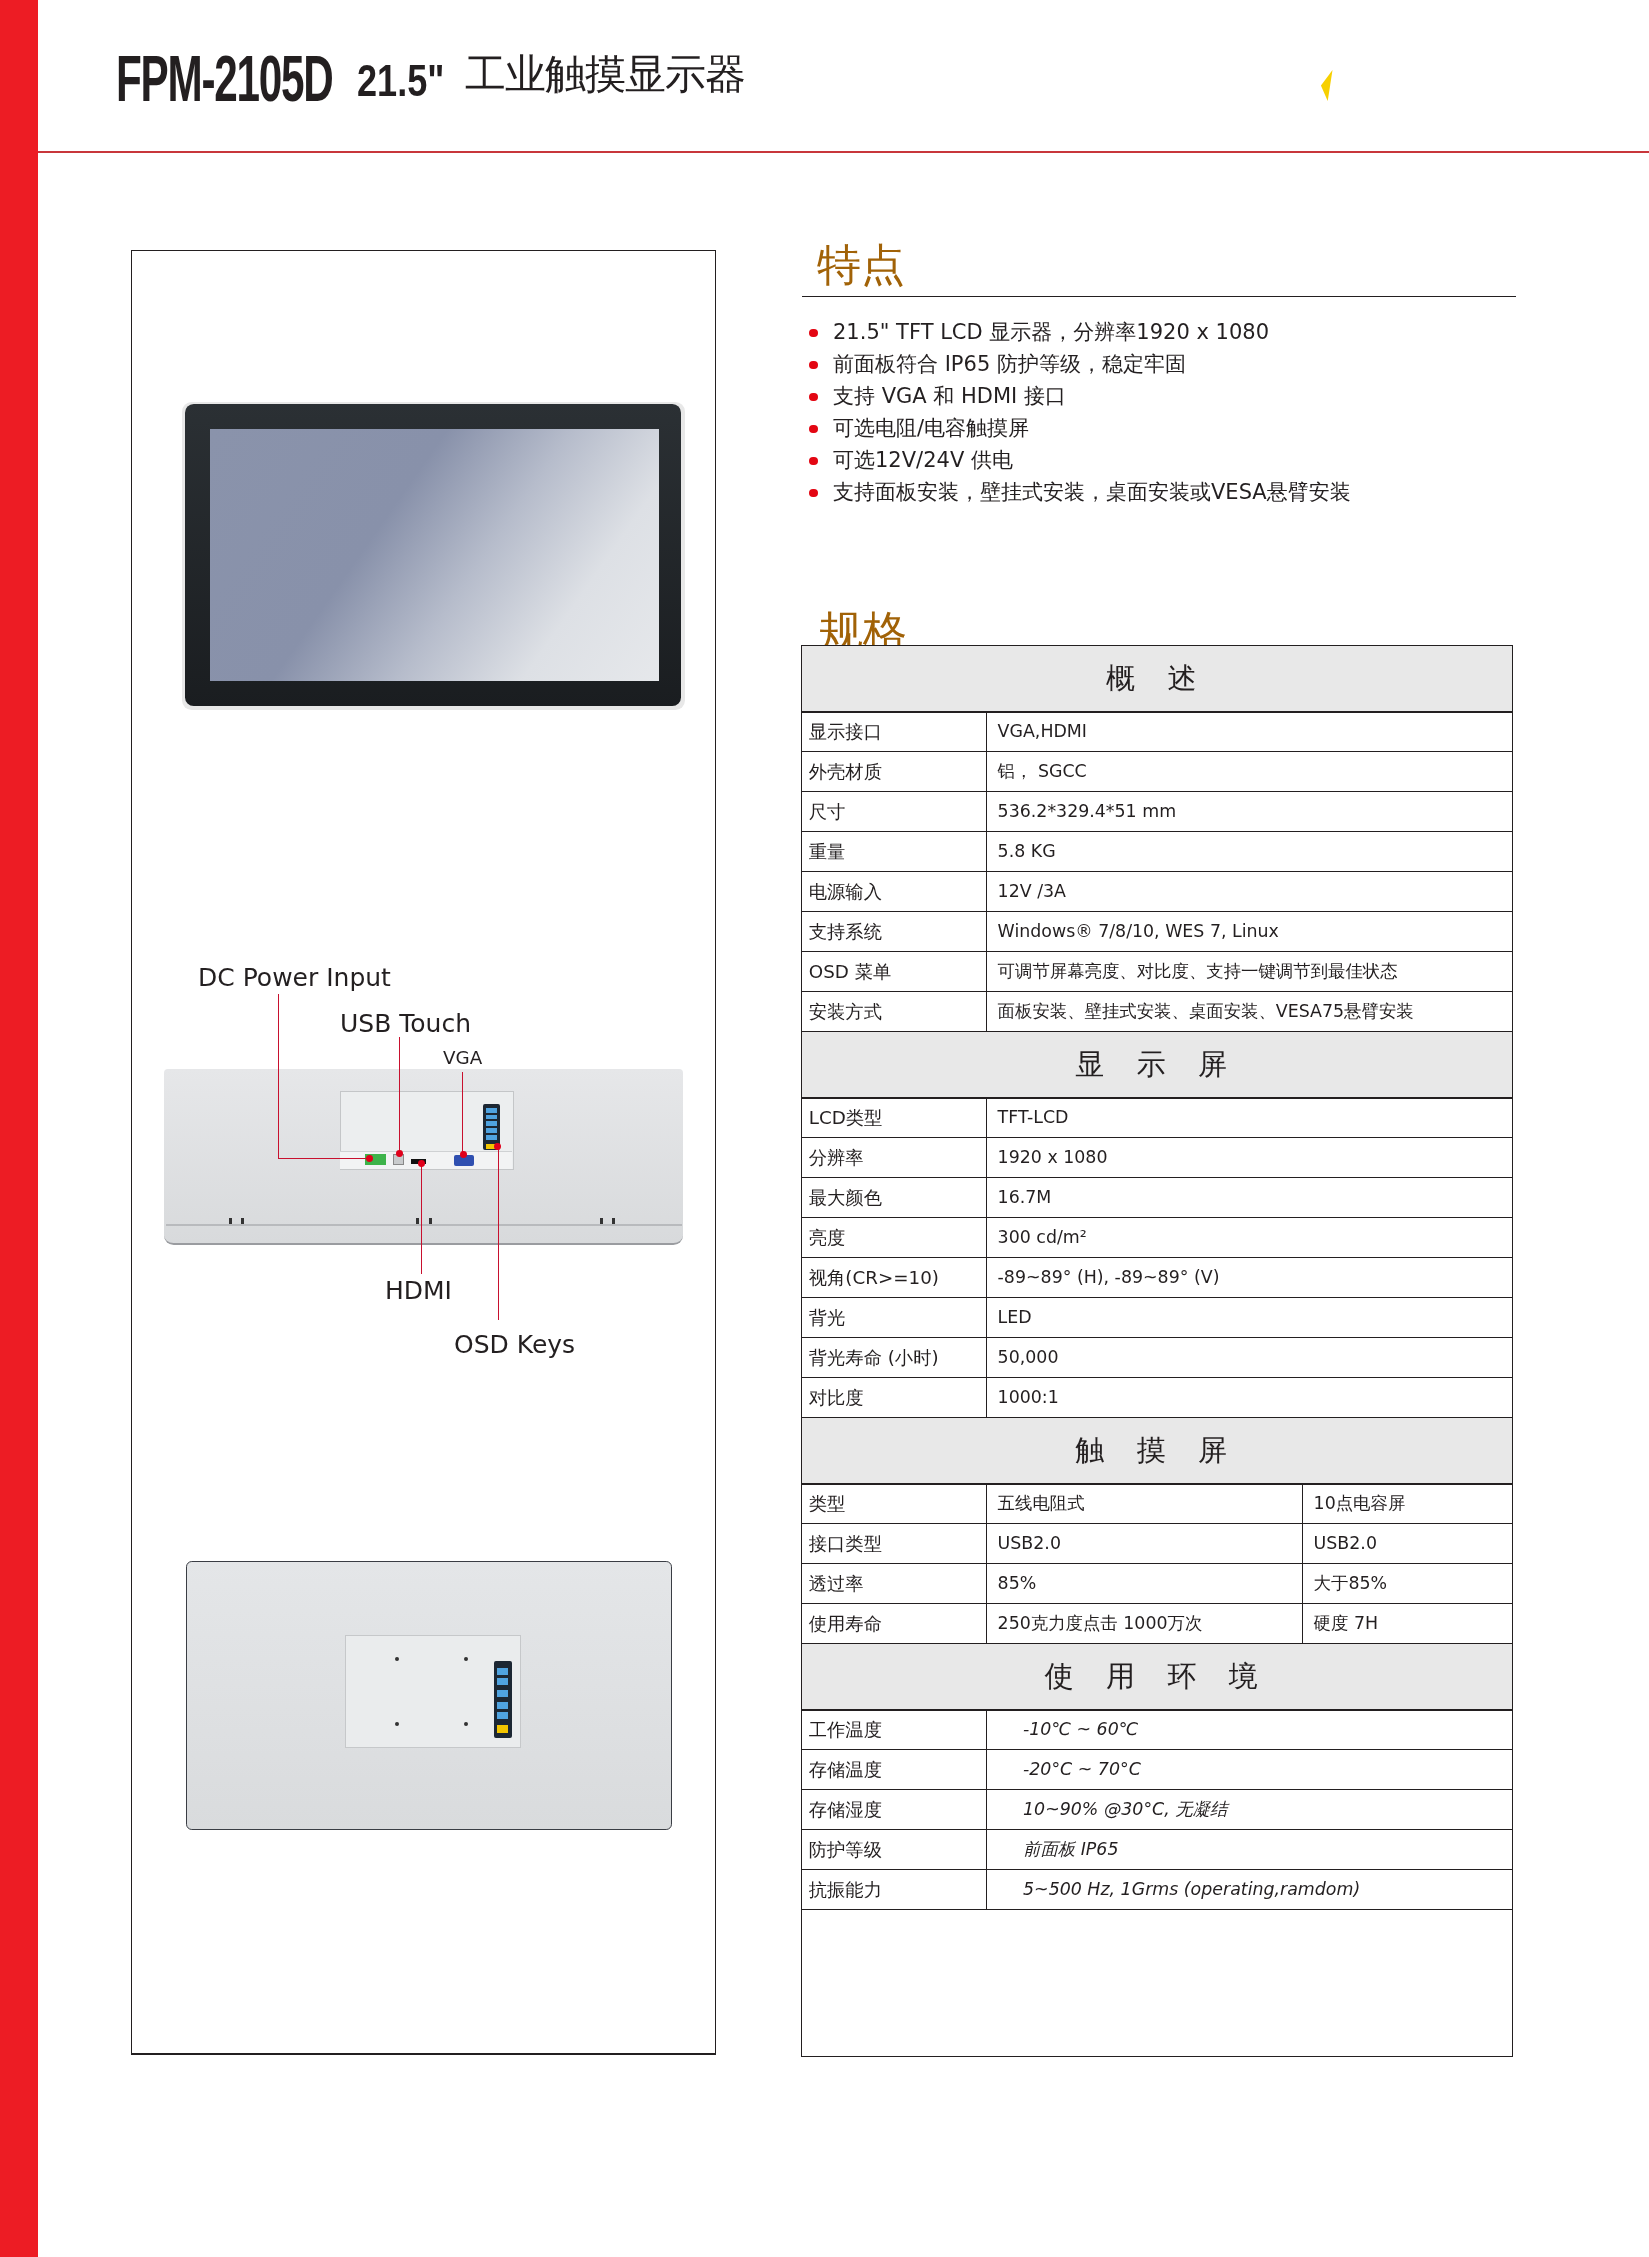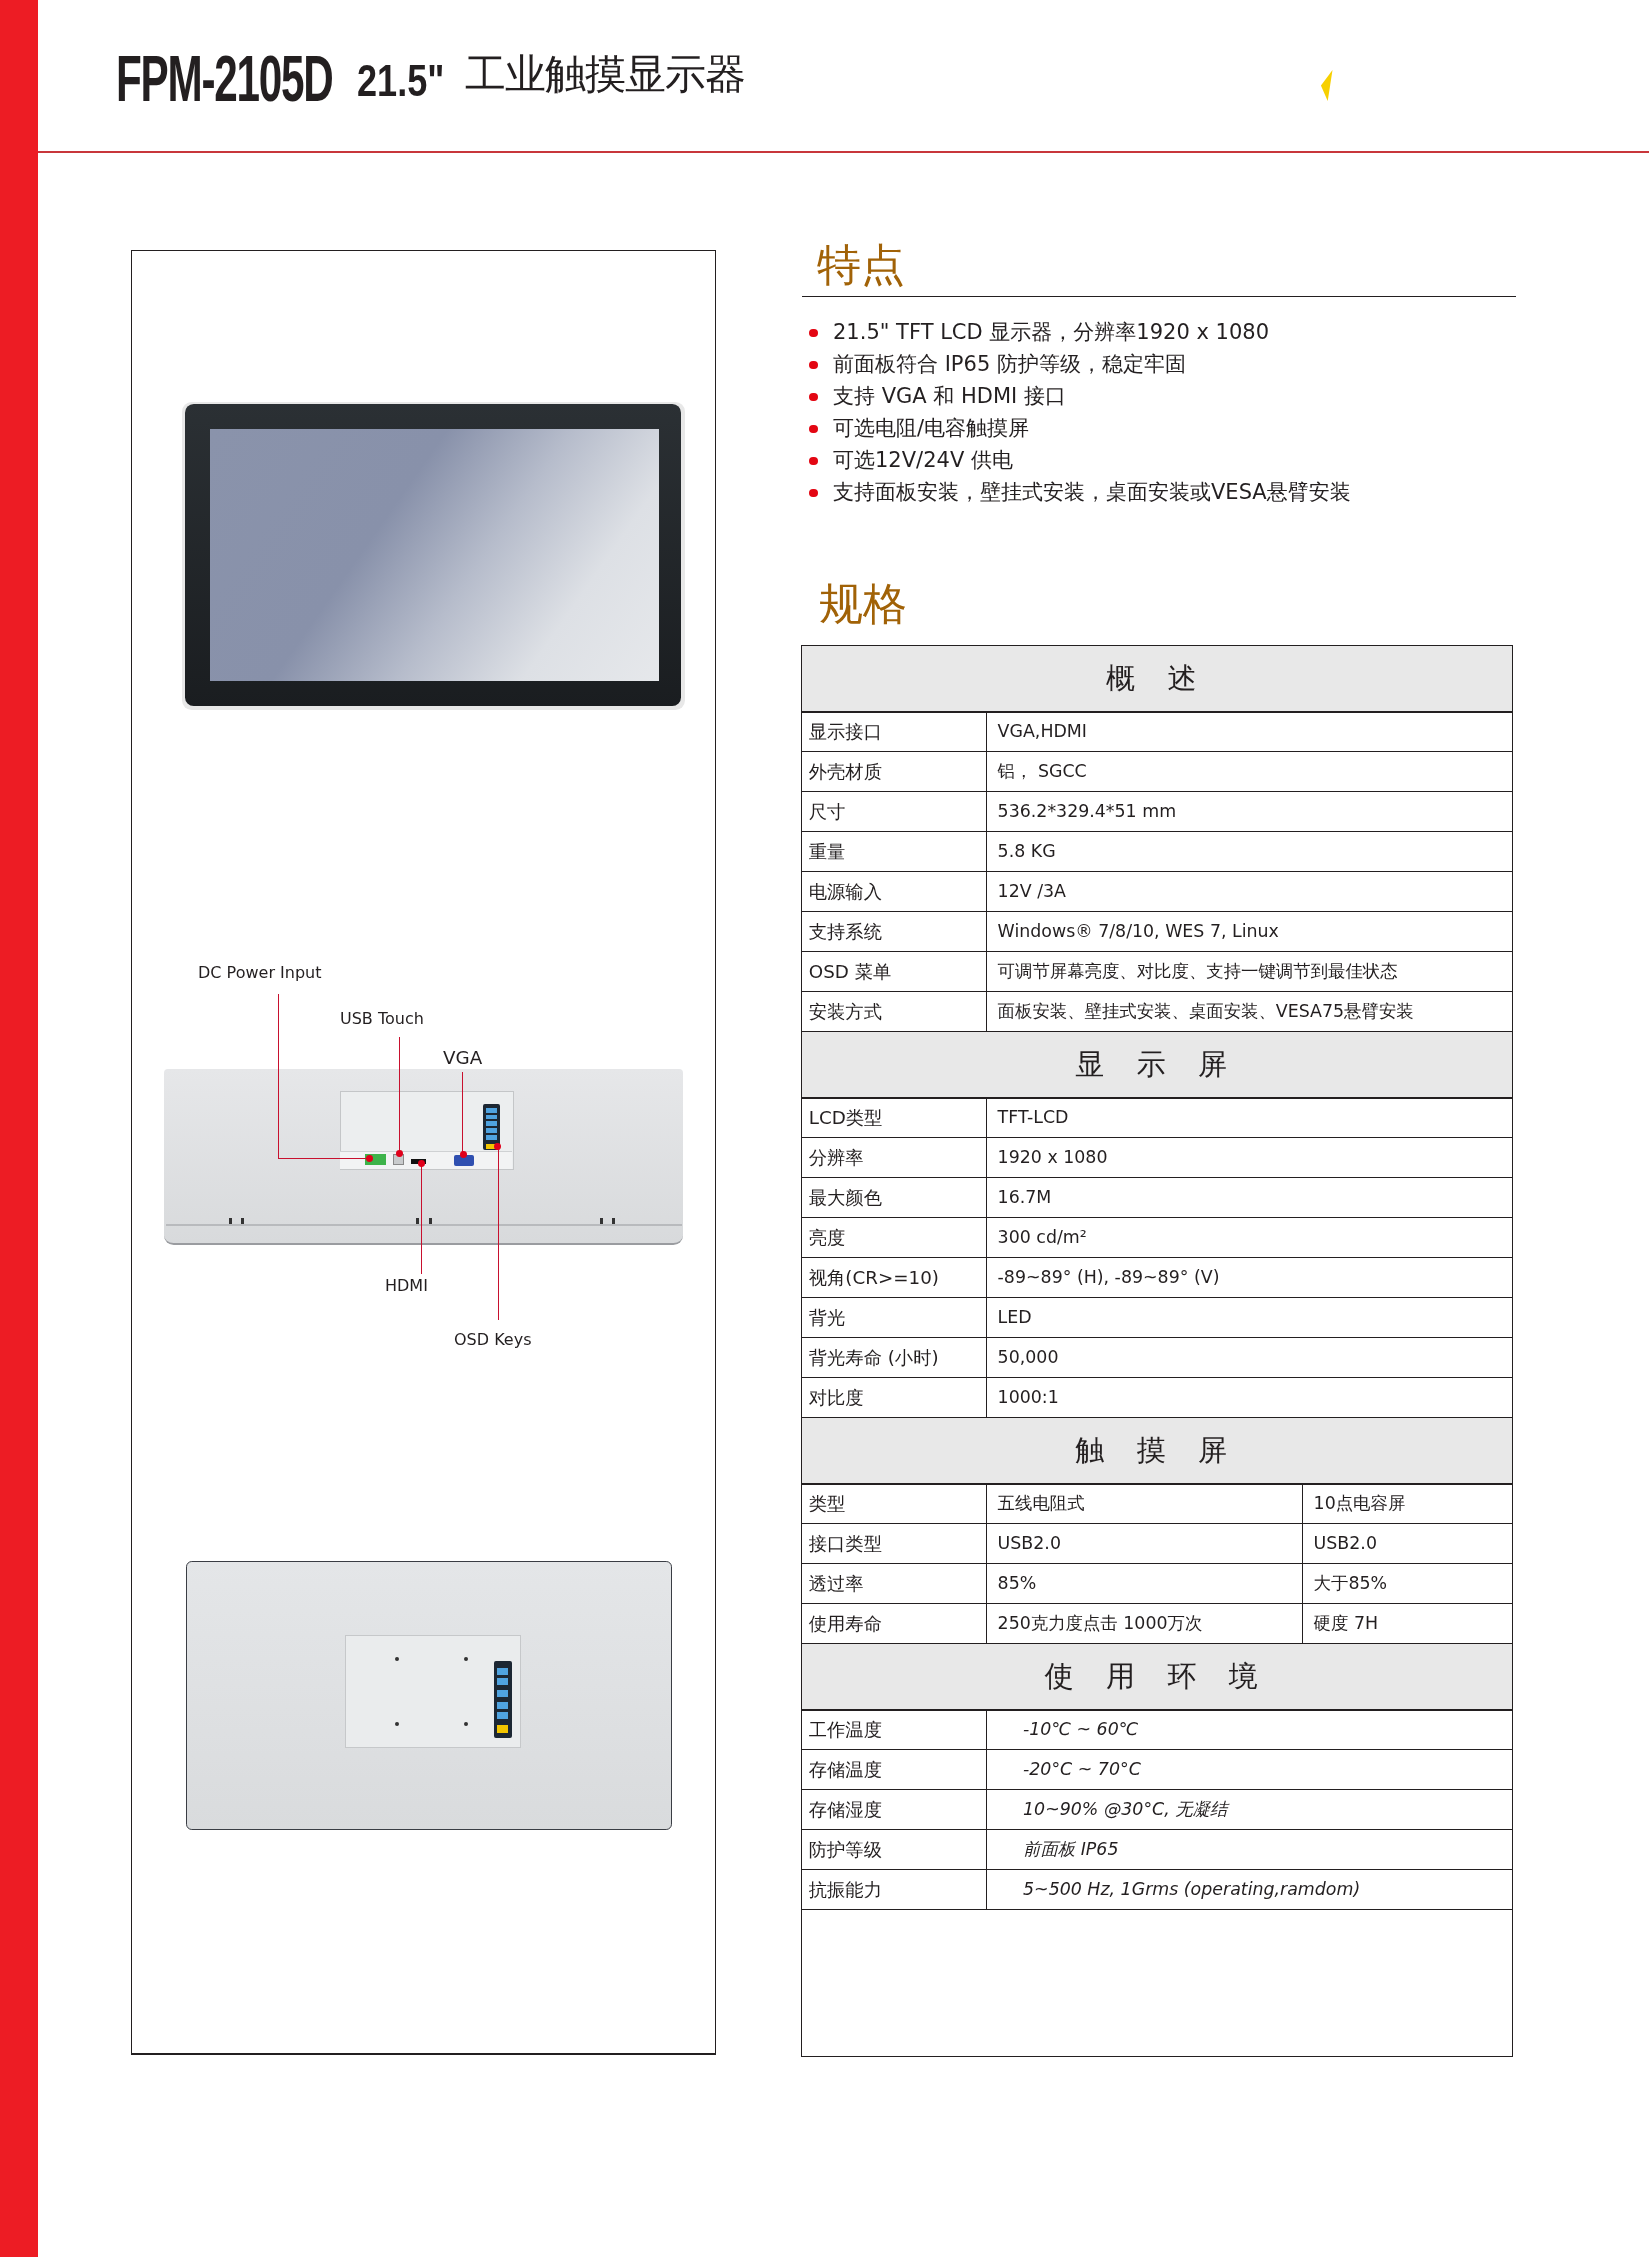--- a/index.html
+++ b/index.html
@@ -21,42 +21,42 @@
   
   #left-panel { left:131px; top:250px; width:585px; height:1805px; border:1.4px solid #231f20; border-bottom-width:2.9px; box-sizing:border-box; }
 
   
   #front-monitor { left:182px; top:402px; width:503px; height:308px; background:#e8e8e8; border-radius:9.7px; }
   #front-bezel { left:185px; top:404px; width:496px; height:302px; background:linear-gradient(180deg,#2b3034,#1a1d20); border-radius:8.7px; }
   #front-screen { left:210px; top:429px; width:449px; height:252px;
     background:linear-gradient(125deg,#8a93ab 0%,#8891aa 38%,#b6bccb 58%,#dde0e5 78%,#e6e8eb 100%); }
 
   
-  .callout { font-family:"DejaVu Sans", sans-serif; font-size:16px; color:#231f20; white-space:nowrap; }
+  .callout { font-family:"DejaVu Sans", sans-serif; font-size:25px; color:#231f20; white-space:nowrap; }
   .rline { background:#c8102e; position:absolute; }
   .rdot { position:absolute; width:6.8px; height:6.8px; border-radius:50%; background:#e0001b; }
   #rear1-body { left:164px; top:1069px; width:519px; height:174px; background:linear-gradient(180deg,#e6e7e9,#d8dadc); border-radius:3.9px 3.9px 9.7px 9.7px; border-bottom:2.9px solid #9a9ca0; }
   #rear1-plate { left:340px; top:1091px; width:172px; height:77px; background:#eceeef; border:1px solid #c4c6c8; }
   #rear1-osd { left:483px; top:1104px; width:17.4px; height:46px; background:#1c2733; border-radius:1.9px; }
   .osdkey { position:absolute; left:2.9px; width:11.6px; height:4.8px; background:#4fa3e0; }
   .osdpwr { position:absolute; left:2.9px; width:11.6px; height:4.8px; background:#f2c500; }
 
   #rear2-body { left:186px; top:1561px; width:486px; height:269px; background:linear-gradient(180deg,#e4e6e8,#d9dbdd); border:1.9px solid #3a3d44; border-radius:5.8px; box-sizing:border-box; }
   #rear2-plate { left:345px; top:1635px; width:176px; height:113px; background:#eaeced; border:1px solid #c6c8ca; box-sizing:border-box; }
   #rear2-osd { left:494px; top:1661px; width:18.3px; height:77px; background:#1c2733; border-radius:1.9px; }
 
   
   .section-heading { font-family:"DejaVu Serif", "Liberation Serif", serif; font-size:44px; line-height:54px; color:#a16207; white-space:nowrap;margin-left:16px; }
   #features-heading { left:801px; top:238px; }
   #features-rule { left:802px; top:296px; width:714px; height:1.4px; background:#231f20; }
   #feature-list { left:807px; top:316px; margin:0; padding:0; list-style:none; }
   .feature { position:relative; height:32px; line-height:32px; padding-left:26px; font-size:21px; white-space:nowrap; color:#231f20; }
   .feature .dot { position:absolute; left:1.9px; top:12.6px; width:8.7px; height:8.7px; border-radius:50%; background:#e30613; }
 
-  #specs-heading { left:803px; top:577px; }
+  #specs-heading { left:803px; top:605px; }
 
   
   #spec-box { left:801px; top:645px; width:712px; height:1412px; border:1.4px solid #231f20; box-sizing:border-box; }
   #spec-table { left:801px; top:645px; width:712px; border-collapse:collapse; table-layout:fixed; }
   #spec-table td { border:1.4px solid #231f20; height:40px; padding:0 0 0 6.8px; font-size:18.3px; line-height:19.3px; color:#231f20; white-space:nowrap; overflow:hidden; box-sizing:border-box; }
   #spec-table td.val { padding-left:10.6px; font-size:17.4px; }
   #spec-table td.val.env { padding-left:36px;font-style:italic; }
   #spec-table tr.sec td { background:#e8e8e8; height:66px; text-align:center; padding:0; font-family:"DejaVu Serif", "Liberation Serif", serif; font-size:29px; letter-spacing:11.6px; border-bottom-width:2.9px; }
   col.c1 { width:185px; } col.c2 { width:316px; } col.c3 { width:210px; }
 </style>

